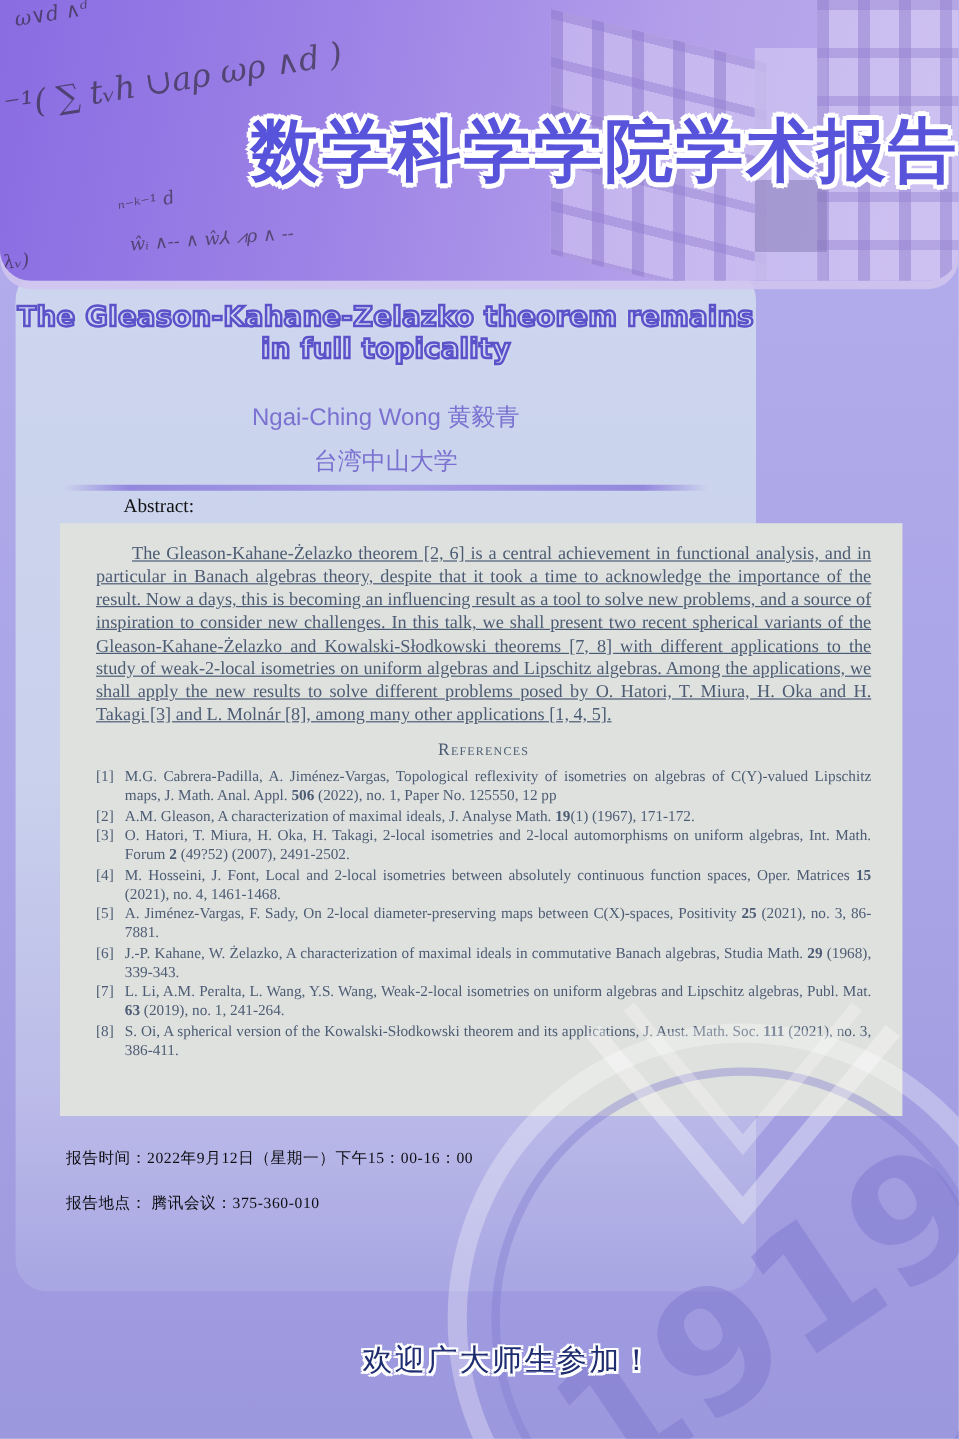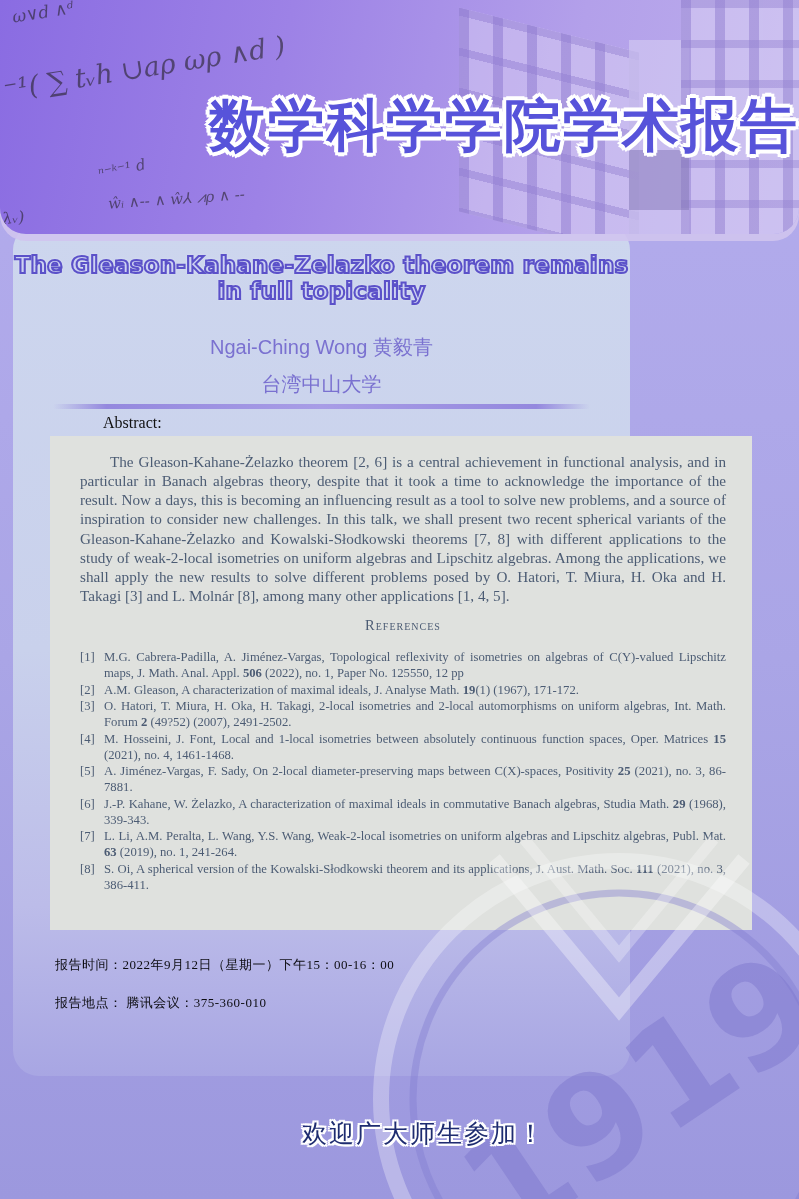--- a/index.html
+++ b/index.html
@@ -73,25 +73,25 @@
     font-family:"Liberation Serif", serif;font-size:16px;color:#111;margin-left:48px;
   }
   .abstract-box{
     position:absolute;left:37px;top:212px;width:702px;height:494px;
     background:#dfe1de;box-sizing:border-box;
     padding:16px 26px 10px 30px;
     color:#4c5c74;
   }
   .abstract-text{
     font-family:"Liberation Serif", serif;font-size:15.2px;line-height:1.26;
-    text-align:justify;text-indent:30px;margin:0;
+    text-align:justify;text-indent:30px;margin:0;text-decoration:underline;
   }
   .refs-title{
     text-align:center;font-variant:small-caps;letter-spacing:1px;
-    font-size:14.5px;margin:12px 0 16px 0;color:#4c5c74;
+    font-size:14.5px;margin:12px 0 6px 0;color:#4c5c74;
   }
   .refs{margin:0;padding:0;list-style:none;font-size:12.7px;line-height:1.24;}
   .ref-row{display:flex;margin:0 0 1px 0;}
   .ref-num{flex:0 0 24px;text-align:left;}
   .ref-body{flex:1;text-align:justify;}
   .ref-journal{}
   .ref-vol{font-weight:bold;}
   .detail-line{
     position:absolute;left:42px;font-size:13px;color:#0d0d12;
     font-family:"Liberation Serif", serif;letter-spacing:.5px;
@@ -159,21 +159,21 @@
   <li class="ref-row">
     <span class="ref-num">[3]</span>
     <span class="ref-body">
       <span>O. Hatori, T. Miura, H. Oka, H. Takagi, 2-local isometries and 2-local automorphisms on uniform algebras, </span><span class="ref-journal">Int. Math. Forum</span><span class="ref-vol"> 2</span><span> (49?52) (2007), 2491-2502.</span>
     </span>
   </li>
 
   <li class="ref-row">
     <span class="ref-num">[4]</span>
     <span class="ref-body">
-      <span>M. Hosseini, J. Font, Local and 1-local isometries between absolutely continuous function spaces, </span><span class="ref-journal">Oper. Matrices</span><span class="ref-vol"> 15</span><span> (2021), no. 4, 1461-1468.</span>
+      <span>M. Hosseini, J. Font, Local and 2-local isometries between absolutely continuous function spaces, </span><span class="ref-journal">Oper. Matrices</span><span class="ref-vol"> 15</span><span> (2021), no. 4, 1461-1468.</span>
     </span>
   </li>
 
   <li class="ref-row">
     <span class="ref-num">[5]</span>
     <span class="ref-body">
       <span>A. Jiménez-Vargas, F. Sady, On 2-local diameter-preserving maps between C(X)-spaces, </span><span class="ref-journal">Positivity</span><span class="ref-vol"> 25</span><span> (2021), no. 3, 86-7881.</span>
     </span>
   </li>
 

